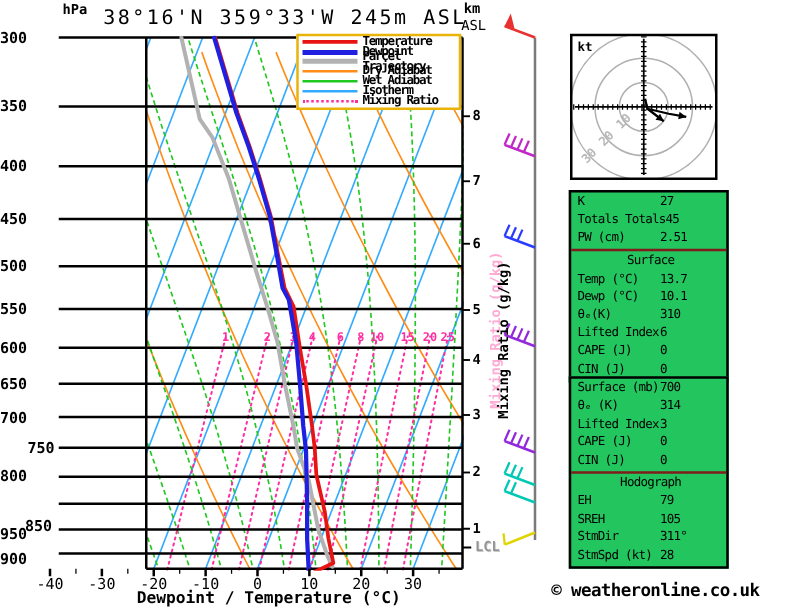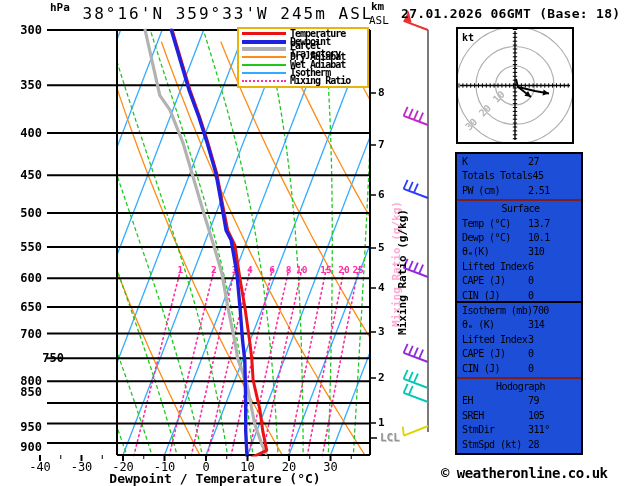--- a/index.html
+++ b/index.html
@@ -5,35 +5,35 @@
   html,body{margin:0;padding:0;background:#fff;}
   #stage{position:relative;width:629px;height:486px;background:#fff;overflow:hidden;
          font-family:"DejaVu Sans Mono","Liberation Mono",monospace;color:#000;}
   #plot-svg{position:absolute;left:0;top:0;z-index:1;}
   .ov{position:absolute;z-index:2;white-space:pre;}
   #station-title{left:48px;top:4px;width:360px;text-align:center;font-size:16px;letter-spacing:2px;font-weight:normal;}
   #date-title{left:401px;top:6px;width:228px;font-size:13px;letter-spacing:0.3px;font-weight:bold;}
   #hpa-label{left:50px;top:1px;font-size:11px;font-weight:bold;}
   #km-label{left:371px;top:0px;font-size:11px;font-weight:bold;}
   #asl-label{left:369px;top:14px;font-size:11px;font-weight:normal;}
-  .plabel{position:absolute;left:0;width:42px;text-align:right;font-size:12px;font-weight:bold;z-index:2;}
+  .plabel{position:absolute;left:0;width:42px;text-align:left;font-size:12px;font-weight:bold;z-index:2;}
   .kmlabel{position:absolute;left:378px;width:20px;font-size:11px;font-weight:bold;z-index:2;}
   .xlabel{position:absolute;width:40px;text-align:center;font-size:12px;font-weight:normal;top:460px;z-index:2;}
   #xaxis-title{left:95px;top:471px;width:240px;text-align:center;font-size:13px;font-weight:bold;}
   #mix-vert-black{left:337px;top:266px;width:130px;height:12px;transform:rotate(-90deg);
      text-align:center;font-size:11px;font-weight:bold;z-index:2;}
   #mix-vert-pink{left:331px;top:258px;width:130px;height:12px;transform:rotate(-90deg);
      text-align:center;font-size:11px;font-weight:bold;color:#ffaad4;z-index:2;}
   #lcl-label{left:380px;top:431px;font-size:11px;font-weight:bold;color:#969696;text-shadow:0.6px 0.6px 0 #c8c8c8;}
   #legend{position:absolute;left:237px;top:27px;width:132px;border:2px solid #eab308;background:#fff;
           z-index:3;padding:1px 0 1px 3px;box-sizing:border-box;}
   .legend-row{display:flex;align-items:center;height:7.8px;}
   .legend-swatch{display:inline-block;width:44px;margin-right:4px;flex:none;}
   .legend-text{font-size:10px;letter-spacing:-1px;font-weight:bold;line-height:7.8px;}
-  .statbox{position:absolute;left:455px;width:128px;border:2px solid #000;background:#1d4ed8;
+  .statbox{position:absolute;left:455px;width:128px;border:2px solid #000;background:#22c55e;
            box-sizing:border-box;z-index:3;}
   #statbox-0{top:152px;}
   #statbox-1{top:301px;}
   .stat-group{padding:1px 2px 1px 5px;}
   .stat-group.sep{border-top:2px solid #7f1d1d;}
   .stat-title{text-align:center;font-size:10px;letter-spacing:-0.6px;line-height:14.4px;}
   .stat-row{font-size:10px;letter-spacing:-0.6px;line-height:14.4px;white-space:pre;}
   .stat-label{display:inline-block;min-width:66px;}
   #footer{left:441px;top:465px;font-size:14px;letter-spacing:-0.5px;font-weight:bold;}
 </style>
@@ -289,21 +289,20 @@
         </g>
         <rect x="457" y="28" width="116" height="115" fill="none" stroke="#000" stroke-width="2"></rect>
         <text x="462" y="41" font-size="10" font-weight="bold" font-family="DejaVu Sans Mono, monospace" fill="#000">kt</text>
       </g>
     </svg>
 
   <div class="ov" id="hpa-label">hPa</div>
   <div class="ov" id="station-title">38°16'N 359°33'W 245m ASL</div>
   <div class="ov" id="km-label">km</div>
   <div class="ov" id="asl-label">ASL</div>
-  <div class="ov" id="date-title">27.01.2026 06GMT (Base: 18)</div>
 
   <div class="ov" id="xaxis-title">Dewpoint / Temperature (°C)</div>
   <div class="ov" id="mix-vert-pink">Mixing Ratio (g/kg)</div>
   <div class="ov" id="mix-vert-black">Mixing Ratio (g/kg)</div>
   <div class="ov" id="lcl-label">LCL</div>
 
   <div id="legend">
       <div class="legend-row">
         <div class="legend-swatch" style="border-top: 3px solid rgb(232, 20, 20);"></div>
         <div class="legend-text">Temperature</div>
@@ -338,21 +337,21 @@
       <div class="plabel" style="top: 78.2168px;">350</div>
       <div class="plabel" style="top: 126.048px;">400</div>
       <div class="plabel" style="top: 168.238px;">450</div>
       <div class="plabel" style="top: 205.978px;">500</div>
       <div class="plabel" style="top: 240.118px;">550</div>
       <div class="plabel" style="top: 271.285px;">600</div>
       <div class="plabel" style="top: 299.957px;">650</div>
       <div class="plabel" style="top: 326.502px;">700</div>
       <div class="plabel" style="top: 351.215px; margin-left: 22px;">750</div>
       <div class="plabel" style="top: 374.333px;">800</div>
-      <div class="plabel" style="top: 385px;">850</div>
+      <div class="plabel" style="top: 414px; padding-left: 20px;">850</div>
       <div class="plabel" style="top: 440px;">900</div>
       <div class="plabel" style="top: 420px;">950</div>
       <div class="kmlabel" style="top: 86px;">8</div>
       <div class="kmlabel" style="top: 138px;">7</div>
       <div class="kmlabel" style="top: 188px;">6</div>
       <div class="kmlabel" style="top: 241px;">5</div>
       <div class="kmlabel" style="top: 281px;">4</div>
       <div class="kmlabel" style="top: 325px;">3</div>
       <div class="kmlabel" style="top: 371px;">2</div>
       <div class="kmlabel" style="top: 416px;">1</div>
@@ -376,21 +375,21 @@
         <div class="stat-row"><div class="stat-label">Temp (°C)</div><div style="display: inline;">13.7</div></div>
         <div class="stat-row"><div class="stat-label">Dewp (°C)</div><div style="display: inline;">10.1</div></div>
         <div class="stat-row"><div class="stat-label">θₑ(K)</div><div style="display: inline;">310</div></div>
         <div class="stat-row"><div class="stat-label">Lifted Index</div><div style="display: inline;">6</div></div>
         <div class="stat-row"><div class="stat-label">CAPE (J)</div><div style="display: inline;">0</div></div>
         <div class="stat-row"><div class="stat-label">CIN (J)</div><div style="display: inline;">0</div></div>
       </div>
     </div>
   <div class="statbox" id="statbox-1">
       <div class="stat-group">
-        <div class="stat-row"><div class="stat-label">Isotherm (mb)</div><div style="display: inline;">700</div></div>
+        <div class="stat-row"><div class="stat-label">Surface (mb)</div><div style="display: inline;">700</div></div>
         <div class="stat-row"><div class="stat-label">θₑ (K)</div><div style="display: inline;">314</div></div>
         <div class="stat-row"><div class="stat-label">Lifted Index</div><div style="display: inline;">3</div></div>
         <div class="stat-row"><div class="stat-label">CAPE (J)</div><div style="display: inline;">0</div></div>
         <div class="stat-row"><div class="stat-label">CIN (J)</div><div style="display: inline;">0</div></div>
       </div>
       <div class="stat-group sep">
         <div class="stat-title">Hodograph</div>
         <div class="stat-row"><div class="stat-label">EH</div><div style="display: inline;">79</div></div>
         <div class="stat-row"><div class="stat-label">SREH</div><div style="display: inline;">105</div></div>
         <div class="stat-row"><div class="stat-label">StmDir</div><div style="display: inline;">311°</div></div>

